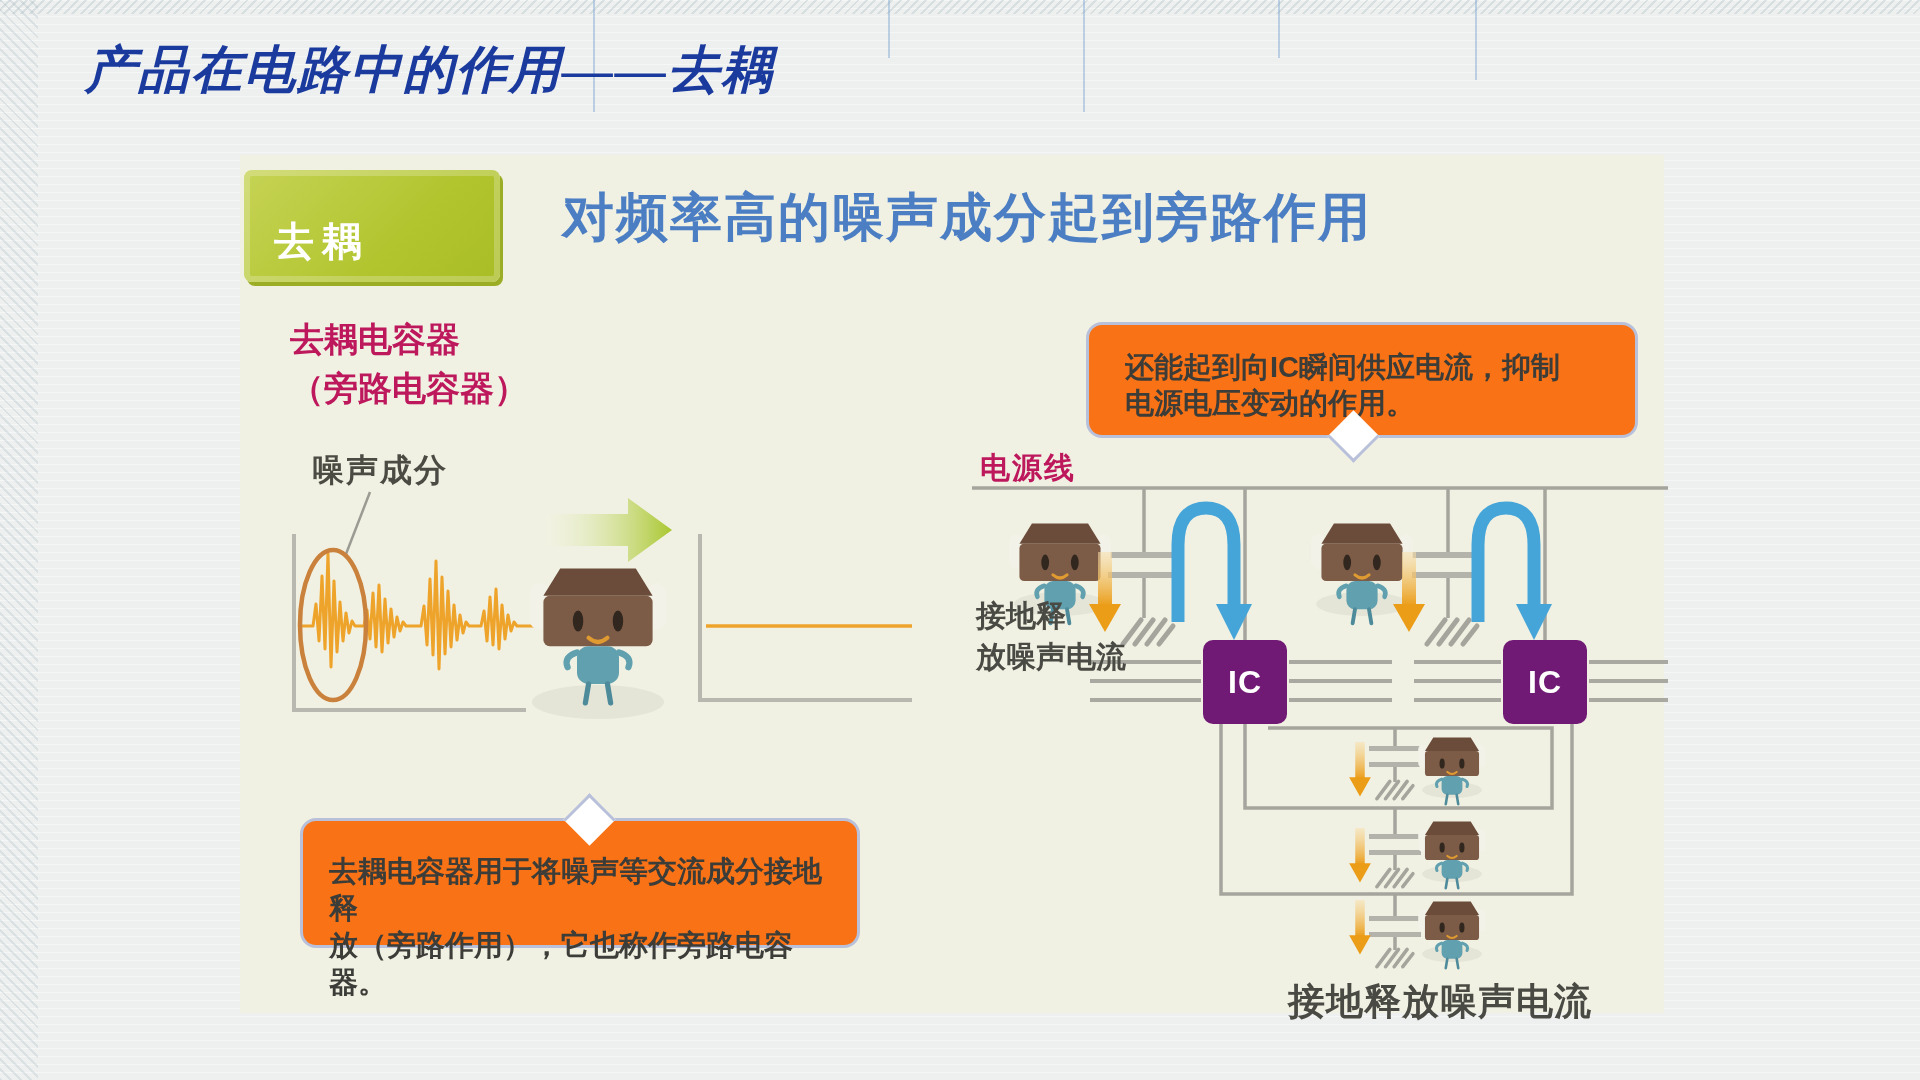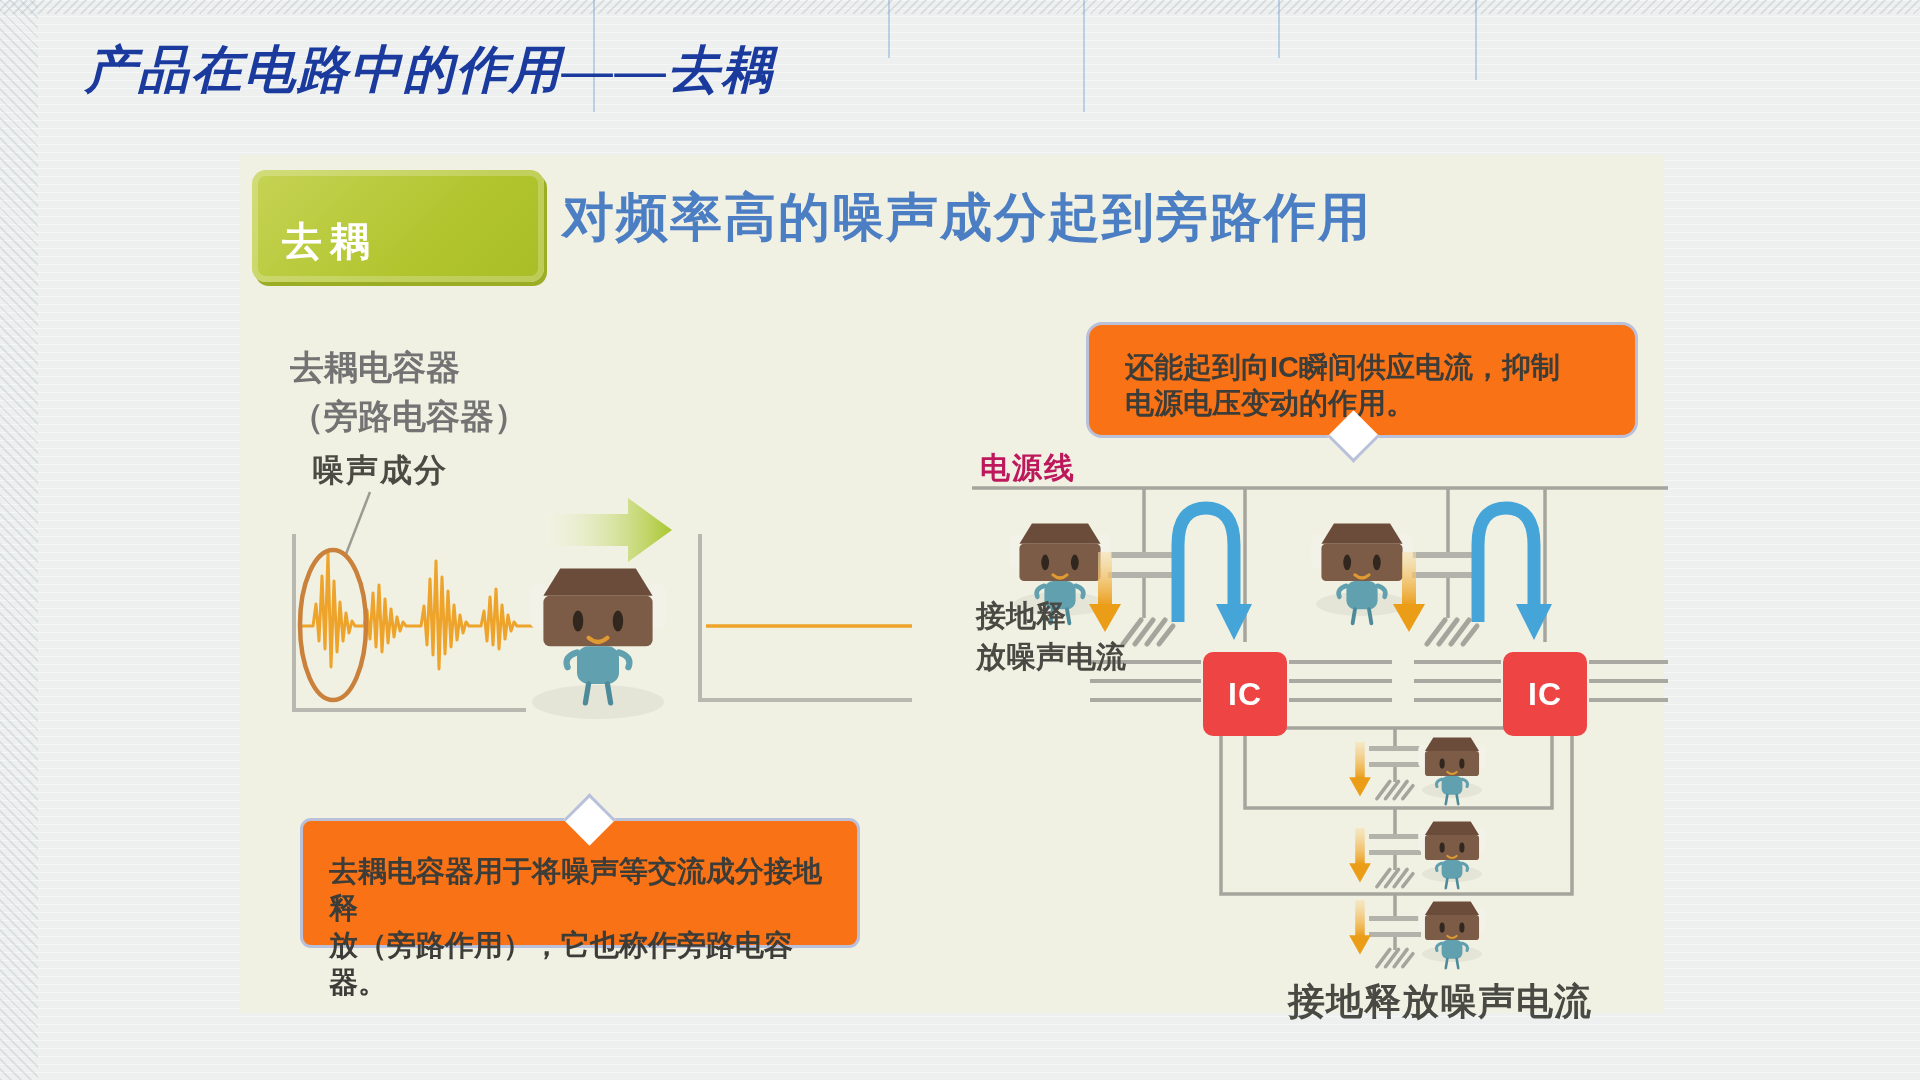--- a/index.html
+++ b/index.html
@@ -31,76 +31,76 @@
     font-weight:bold;font-size:51px;letter-spacing:2px;
     color:#1b3a9e;white-space:nowrap;font-style:italic;
   }
 
   .panel{
     position:absolute;left:240px;top:155px;width:1424px;height:858px;
     background:#f1f1e3;
   }
 
   .badge{
-    position:absolute;left:12px;top:15px;width:292px;height:112px;
+    position:absolute;left:4px;top:15px;width:256px;height:112px;
     background:linear-gradient(135deg,#c6d355 0%,#b2c52f 60%,#a9bd27 100%);
-    border-radius:14px;
+    border-radius:8px;
     box-shadow:inset 0 0 0 6px rgba(255,255,255,.22), 3px 4px 0 #9aad25;
   }
   .badge-text{
     padding:44px 0 0 30px;
     font-size:40px;font-weight:bold;color:#ffffff;letter-spacing:8px;
   }
   .heading{
     position:absolute;left:322px;top:28px;
     font-size:52px;font-weight:bold;color:#4c7ec3;letter-spacing:2px;white-space:nowrap;
   }
 
   .cap-label{
     position:absolute;left:50px;top:160px;
-    font-size:34px;font-weight:bold;color:#737373;line-height:49px;margin-top:28px;
+    font-size:34px;font-weight:bold;color:#be185d;line-height:49px;
   }
   .noise-label{
     position:absolute;left:72px;top:294px;
     font-size:32px;font-weight:bold;color:#4b4b44;letter-spacing:2px;
   }
 
   .art{position:absolute;}
 
   .bubble{
     position:absolute;background:#f97316;border:3px solid #b9c0da;border-radius:16px;
     box-sizing:border-box;color:#3c3c38;
   }
   .bubble .tip{
     position:absolute;width:34px;height:34px;background:#ffffff;transform:rotate(45deg);
   }
   .speech{left:60px;top:663px;width:560px;height:130px;
-    font-size:29px;font-weight:bold;line-height:37px;padding:32px 18px 0 26px;border-radius:11px;}
+    font-size:29px;font-weight:bold;line-height:37px;padding:32px 18px 0 26px;}
   .speech .tip{left:268px;top:-20px;border-left:3px solid #b9c0da;border-top:3px solid #b9c0da;}
   .callout{left:846px;top:167px;width:552px;height:116px;
     font-size:29px;font-weight:bold;line-height:36px;padding:24px 14px 0 36px;}
   .callout .tip{left:246px;bottom:-20px;border-right:3px solid #b9c0da;border-bottom:3px solid #b9c0da;}
 
   .powerline-label{
     position:absolute;left:740px;top:293px;
     font-size:30px;font-weight:bold;color:#be185d;letter-spacing:2px;
   }
   .ground-label{
     position:absolute;left:736px;top:440px;
     font-size:30px;font-weight:bold;color:#4a4a44;line-height:41px;
   }
   .bottom-ground-label{
     position:absolute;left:1048px;top:822px;
     font-size:37px;font-weight:bold;color:#4a4a44;letter-spacing:1px;
   }
   .ic-chip{
     position:absolute;width:84px;height:84px;top:485px;
-    background:#ef4444;border-radius:10px;
+    background:#701a75;border-radius:10px;
     display:flex;align-items:center;justify-content:center;
-    color:#ffffff;font-size:32px;font-weight:bold;letter-spacing:1px;margin-top:12px;
+    color:#ffffff;font-size:32px;font-weight:bold;letter-spacing:1px;
   }
   .ic-1{left:963px;}
   .ic-2{left:1263px;}
 </style>
 </head>
 <body>
 
 <svg width="0" height="0" style="position:absolute" aria-hidden="true">
   <defs>
     <linearGradient id="gradGreen" x1="0" y1="0" x2="1" y2="0">

